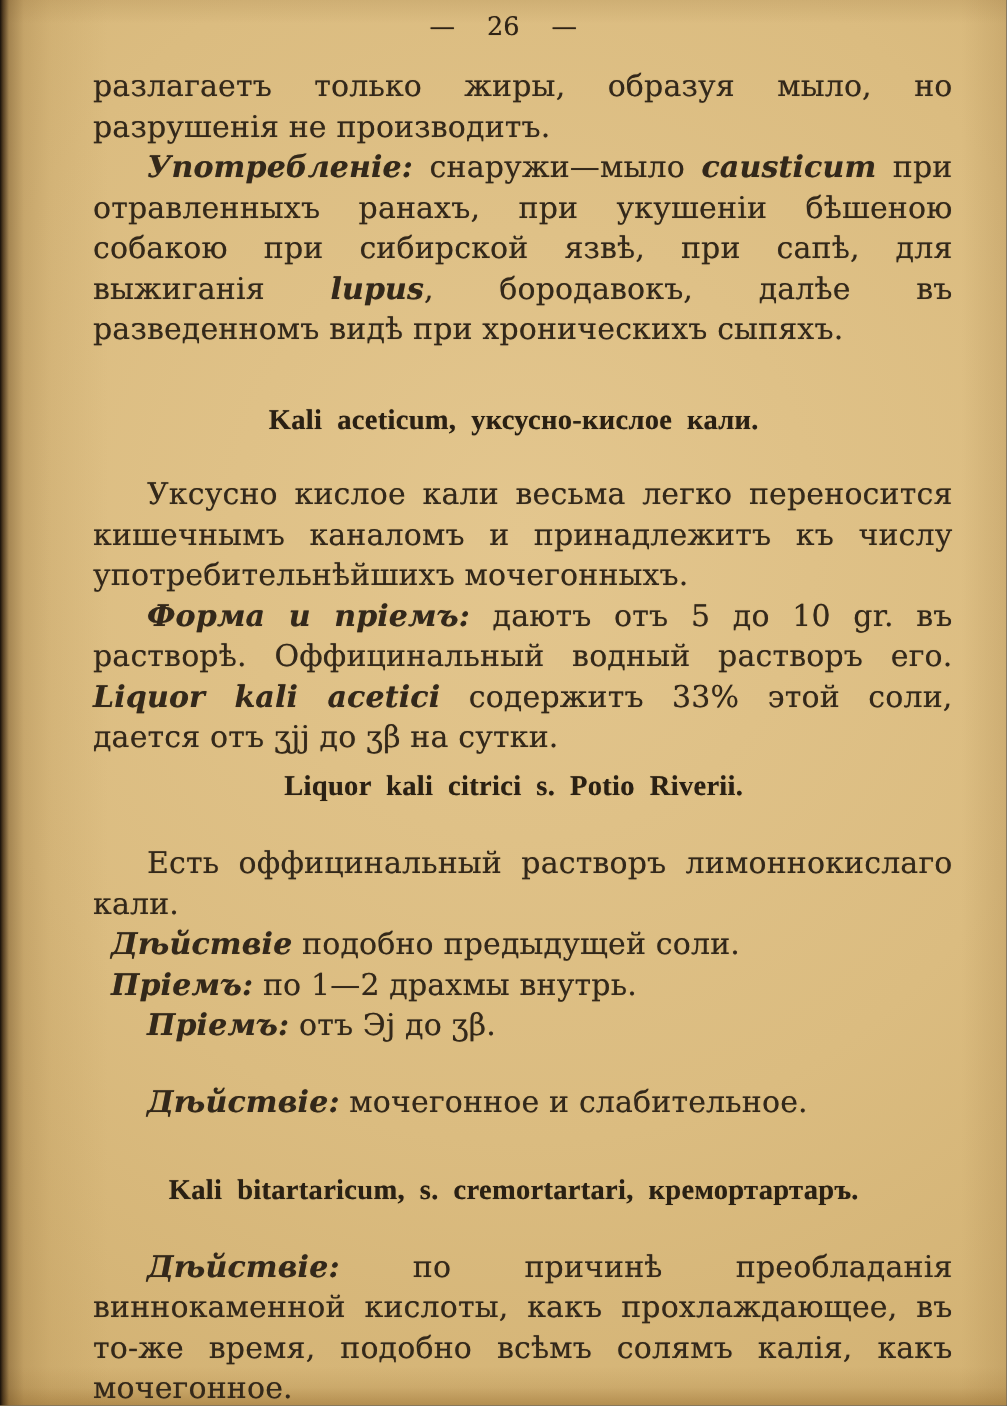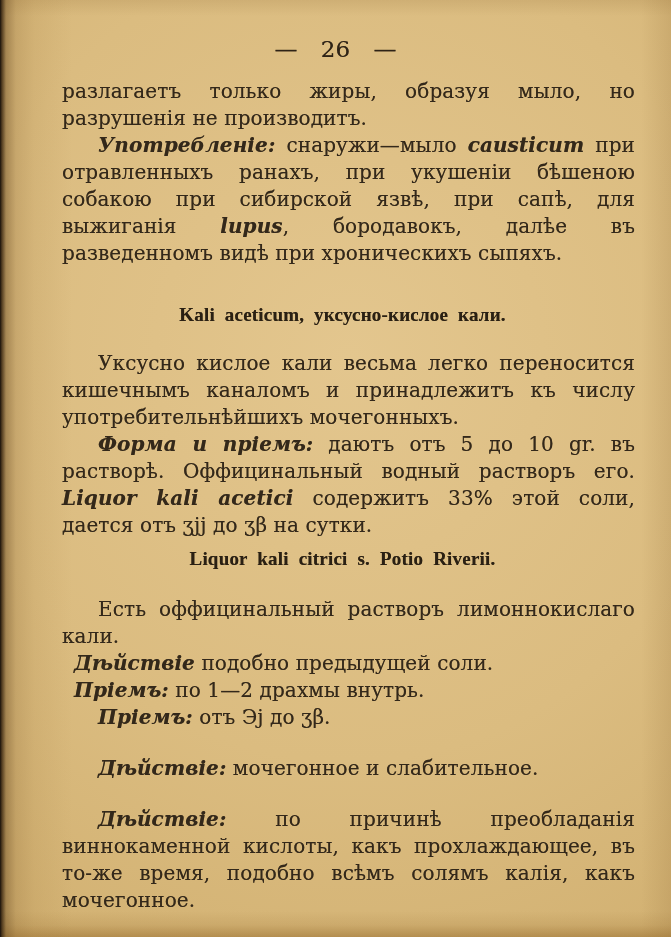--- a/index.html
+++ b/index.html
@@ -11,23 +11,23 @@
     color:#33281a;
     background:
       linear-gradient(90deg, #17100a 0px, rgba(61,41,18,.85) 2px, rgba(112,81,38,.5) 6px,
                       rgba(146,110,56,.28) 16px, rgba(165,128,68,.15) 34px, rgba(0,0,0,0) 72px),
       linear-gradient(0deg, rgba(146,103,40,.5) 0px, rgba(146,103,40,.15) 12px, rgba(0,0,0,0) 26px),
       linear-gradient(180deg, rgba(146,110,56,.18) 0px, rgba(0,0,0,0) 16px),
       linear-gradient(270deg, rgba(146,110,56,.2) 0px, rgba(0,0,0,0) 30px),
       radial-gradient(120% 90% at 52% 38%, #e3c68e 0%, #dbbc80 48%, #d2b172 80%, #c9a363 100%);
   }
   .pagenum{
-    margin:15px;padding-top:21px;
+    margin:0;padding-top:8px;
     text-align:center;
-    font-size:23px;
+    font-size:17px;
     word-spacing:16px;
     color:#2e2316;
     text-shadow:0 0 .5px rgba(46,35,22,.6);
   }
   .body{
     margin:0 36px 0 62px;
     font-size:20px;
     line-height:27px;
     text-align:justify;
     letter-spacing:.1px;
@@ -79,16 +79,17 @@
 
   <p class="body small-indent"><em>Дѣйствіе</em><span> подобно предыдущей соли.</span></p>
 
   <p class="body small-indent"><em>Пріемъ:</em><span> по 1—2 драхмы внутрь.</span></p>
 
 
   <p class="body indent"><em>Пріемъ:</em><span> отъ Эj до ʒβ.</span></p>
 
   <p class="body indent mt24"><em>Дѣйствіе:</em><span> мочегонное и слабительное.</span></p>
 
+  <h2 class="hd mt32">Kali bitartaricum, s. cremortartari, кремортартаръ.</h2>
 
   <p class="body indent mt24"><em>Дѣйствіе:</em><span> по причинѣ преобладанія виннокаменной кислоты, какъ прохлаждающее, въ то-же время, подобно всѣмъ солямъ калія, какъ мочегонное.</span></p>
 
 </div>
 
 </body></html>

